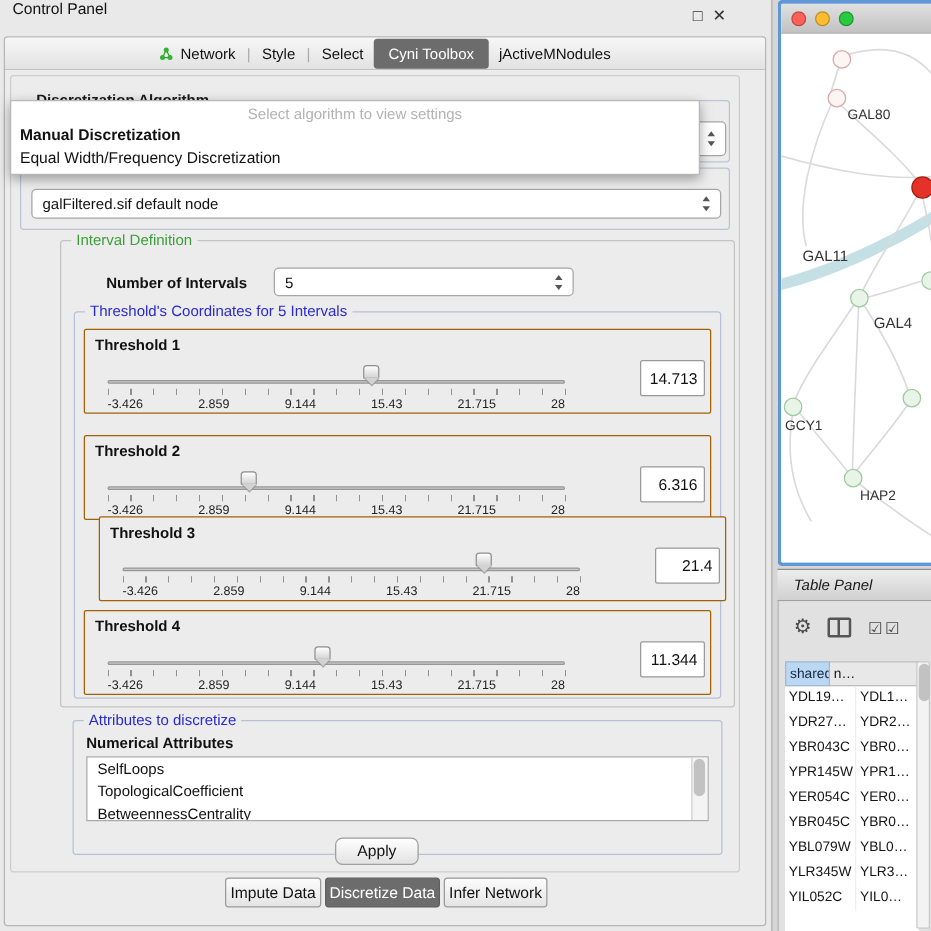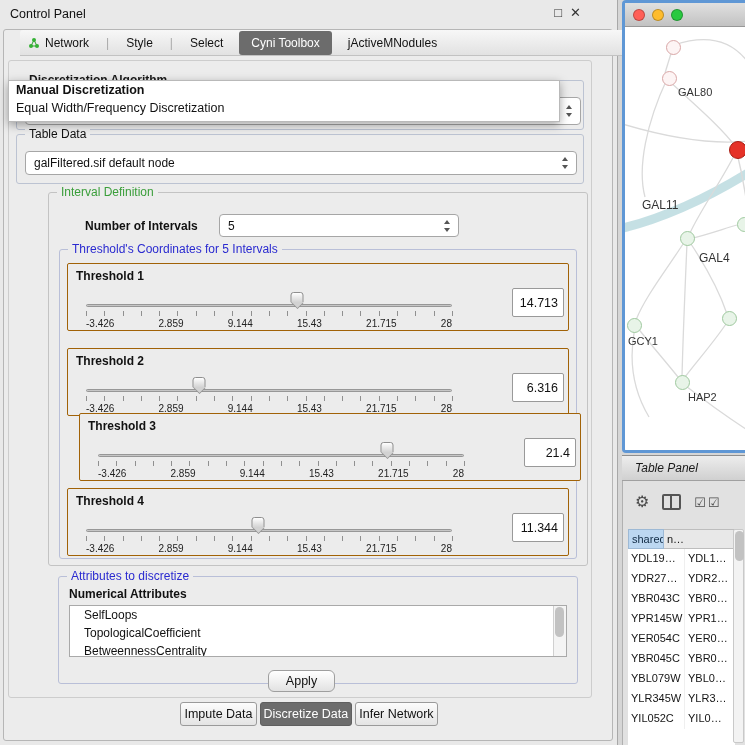--- a/index.html
+++ b/index.html
@@ -1,24 +1,24 @@
 <!DOCTYPE html>
 <html><head>
 <meta charset="utf-8">
 <style>
   html,body{margin:0;padding:0;}
   body{width:745px;height:745px;position:relative;background:#d6d6d6;font-family:"Liberation Sans",sans-serif;overflow:hidden;-webkit-font-smoothing:antialiased;}
 
   
   .cp{position:absolute;left:0;top:0;width:618px;height:745px;background:#e9e9e9;border-right:1px solid #a8a8a8;box-sizing:border-box;}
-  .cp-titlebar{position:absolute;left:0;top:0;width:100%;height:27px;display:flex;align-items:center;padding-left:10px;box-sizing:border-box;font-size:12.5px;color:#111;}
+  .cp-titlebar{position:absolute;left:0;top:0;width:100%;height:27px;display:flex;padding-left:10px;box-sizing:border-box;font-size:12.5px;color:#111;}
   .winbtns{position:absolute;right:36px;top:6px;display:flex;gap:8px;font-size:13px;color:#333;line-height:13px;}
   .winbtns span{cursor:default;}
   .cp-card{position:absolute;left:3px;top:29px;width:610px;height:712px;border:1px solid #b6b6b6;border-radius:3px;background:#ececec;box-sizing:border-box;}
-  .tabstrip{position:absolute;left:20px;top:30px;width:608px;height:26px;display:flex;justify-content:flex-start;align-items:center;background:linear-gradient(#f7f7f7,#e2e2e2);border-bottom:1px solid #c2c2c2;font-size:12px;border-radius:3px 3px 0 0;box-sizing:border-box;gap:8px;}
+  .tabstrip{position:absolute;left:4px;top:30px;width:608px;height:26px;display:flex;justify-content:center;align-items:center;background:linear-gradient(#f7f7f7,#e2e2e2);border-bottom:1px solid #c2c2c2;font-size:12px;border-radius:3px 3px 0 0;box-sizing:border-box;}
   .tab{display:flex;align-items:center;gap:5px;padding:4px 8px;color:#111;white-space:nowrap;}
   .tab.sel{background:#6c6c6c;color:#fff;border-radius:3px;padding:5px 12px;}
   .tabsep{color:#a9a9a9;padding:0 1px;}
   .innerpane{position:absolute;left:8px;top:60px;width:584px;height:638px;border:1px solid #cdcdcd;border-radius:3px;box-sizing:border-box;}
 
   
   .group{position:absolute;border:1px solid #bcc3d2;border-radius:3px;box-sizing:border-box;}
   .group>.gtitle{position:absolute;top:-8px;left:8px;background:#ececec;padding:0 4px;font-size:12px;white-space:nowrap;}
   .gtitle.dark{color:#1a1a1a;font-weight:bold;}
   .gtitle.green{color:#3a9e3a;}
@@ -44,21 +44,21 @@
   .slider{position:absolute;left:18px;top:26px;width:366px;height:42px;}
   .track{position:absolute;left:0;top:14px;width:100%;height:3px;background:#c6c6c6;border:1px solid #979797;border-radius:2px;box-sizing:border-box;}
   .ticks{position:absolute;left:0;top:21px;width:367px;height:5px;background:repeating-linear-gradient(to right,#909090 0 1px,transparent 1px 18.3px);}
   .thumb{position:absolute;top:2px;width:13px;height:11px;background:linear-gradient(#fefefe,#d4d4d4);border:1px solid #8f8f8f;border-radius:3px 3px 1px 1px;transform:translateX(-50%);box-sizing:border-box;}
   .thumb::after{content:"";position:absolute;left:50%;transform:translateX(-50%);top:9px;border-left:6px solid transparent;border-right:6px solid transparent;border-top:6px solid #d2d2d2;filter:drop-shadow(0 1px 0 #8f8f8f);}
   .scale{position:absolute;left:0;top:28px;width:100%;display:flex;justify-content:space-between;font-size:10px;color:#222;}
   .tvalue{position:absolute;right:4px;top:24px;width:52px;height:29px;background:#fff;border:1px solid #999;border-radius:2px;font-size:12.5px;color:#111;display:flex;align-items:center;justify-content:flex-end;padding-right:5px;box-sizing:border-box;}
 
   
   .attrlist{position:absolute;left:10px;top:28px;width:498px;height:52px;background:#fff;border:1px solid #a9a9a9;box-sizing:border-box;overflow:hidden;}
-  .attritem{font-size:12px;color:#111;padding:1px 14px;line-height:16px;white-space:nowrap;}
+  .attritem{font-size:12px;color:#111;padding:1px 8px;line-height:16px;white-space:nowrap;}
   .vscroll{position:absolute;right:0;top:0;bottom:0;width:13px;background:#f4f4f4;border-left:1px solid #d0d0d0;box-sizing:border-box;}
   .vthumb{margin:1px;width:9px;height:30px;background:#c2c2c2;border-radius:5px;}
 
   .apply{position:absolute;left:268px;top:670px;width:67px;height:22px;border:1px solid #9e9e9e;border-radius:6px;background:linear-gradient(#ffffff,#e2e2e2);font-size:12.5px;font-family:"Liberation Sans",sans-serif;color:#111;}
   .bottomtabs{position:absolute;top:702px;left:0;width:618px;display:flex;justify-content:center;gap:3px;}
   .btab{border:1px solid #9a9a9a;border-radius:3px;padding:4px 3px;font-size:12.5px;background:linear-gradient(#fcfcfc,#e4e4e4);color:#111;white-space:nowrap;}
   .btab.sel{background:#6c6c6c;color:#fff;border-color:#5f5f5f;}
 
   
   .netwin{position:absolute;left:622px;top:0;width:126px;height:453px;border:3px solid #5f97d5;border-right:none;border-radius:4px 0 0 4px;background:#fff;box-sizing:border-box;overflow:hidden;}
@@ -139,20 +139,21 @@
   <div class="innerpane"></div>
 
   <div class="group" style="left:16px;top:80px;width:568px;height:50px;">
     <span class="gtitle dark">Discretization Algorithm</span>
     <div class="combo" style="left:8px;top:16px;width:556px;height:28px;">
       <span class="arrows"></span>
     </div>
   </div>
 
   <div class="overlay">
+    <div class="dd-prompt">Select algorithm to view settings</div>
     <div class="dd-item bold">Manual Discretization</div>
     <div class="dd-item">Equal Width/Frequency Discretization</div>
   </div>
 
   <div class="group" style="left:16px;top:134px;width:568px;height:50px;">
     <span class="gtitle dark" style="font-weight:normal;color:#111;">Table Data</span>
     <div class="combo" style="left:8px;top:16px;width:552px;height:24px;">
       <span>galFiltered.sif default node</span>
       <span class="arrows"></span>
     </div>

